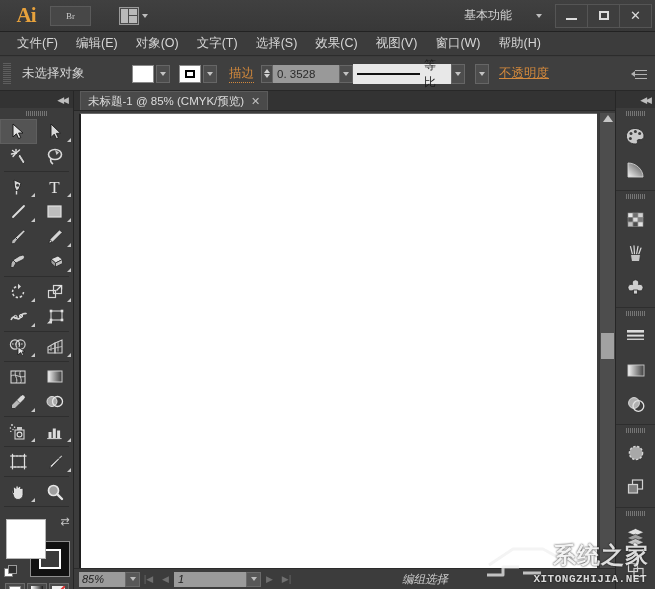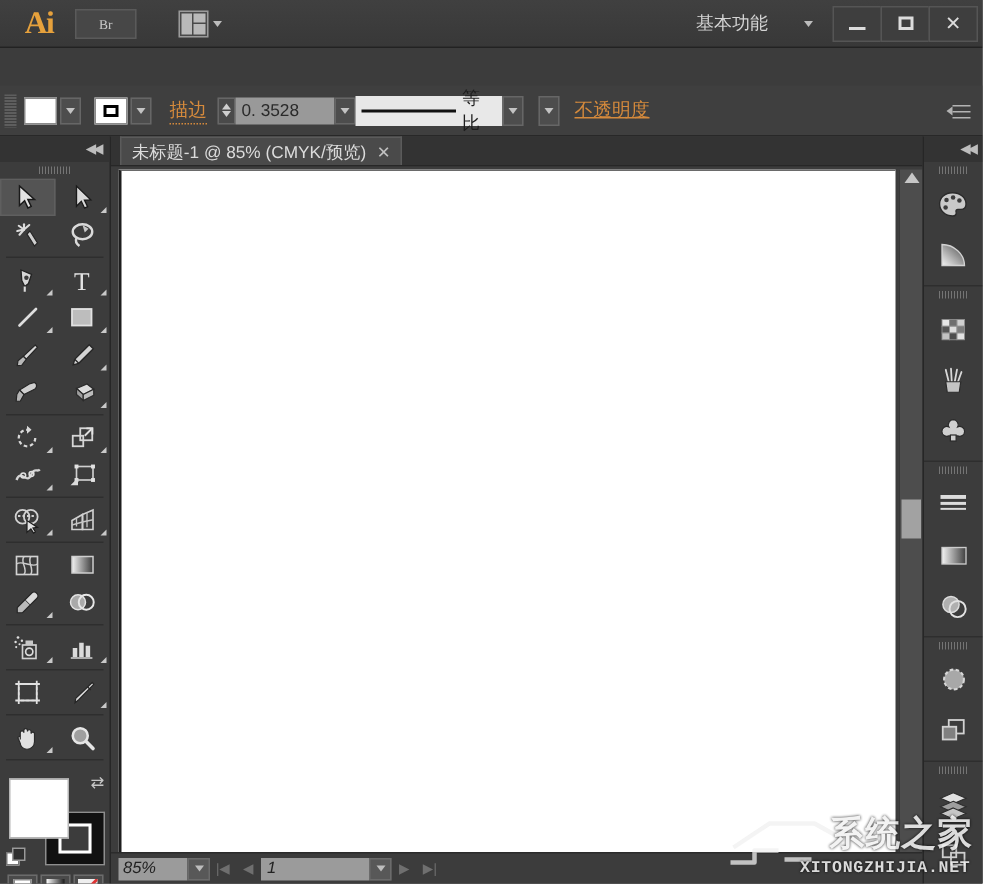--- a/index.html
+++ b/index.html
@@ -214,24 +214,36 @@
       <div class="wc">
           <i class="min"></i>
         </div>
       <div class="wc">
           <i class="max"></i>
         </div>
       <div class="wc">✕</div>
     </div>
   </div>
 
+  <div class="menubar">
+    <div class="menu-item">文件(F)</div>
+    <div class="menu-item">编辑(E)</div>
+    <div class="menu-item">对象(O)</div>
+    <div class="menu-item">文字(T)</div>
+    <div class="menu-item">选择(S)</div>
+    <div class="menu-item">效果(C)</div>
+    <div class="menu-item">视图(V)</div>
+    <div class="menu-item">窗口(W)</div>
+    <div class="menu-item">帮助(H)</div>
+  </div>
 
   <div class="controlbar">
     <div class="grip"></div>
 
+    <div class="cb-label" style="margin-left:6px;width:110px;">未选择对象</div>
 
     <div style="display:flex;align-items:center;gap:2px;">
       <div class="swatch-box"></div>
       <div class="mini-drop">
           <i class="caret"></i>
         </div>
     </div>
 
     <div style="display:flex;align-items:center;gap:2px;margin-left:9px;">
       <div class="swatch-stroke">
@@ -595,20 +607,21 @@
           <i class="caret"></i>
         </div>
       <div class="navbtn">|◀</div>
       <div class="navbtn">◀</div>
       <div class="pagefield">1</div>
       <div class="sb-drop">
           <i class="caret"></i>
         </div>
       <div class="navbtn">▶</div>
       <div class="navbtn">▶|</div>
+      <div class="statustext">编组选择</div>
     </div>
   </div>
 
   <div class="rightdock">
     <div class="rd-collapse">
       <span class="dbl-arrow">◀◀</span>
     </div>
 
     <div class="rd-group">
       <div class="rd-grip">

